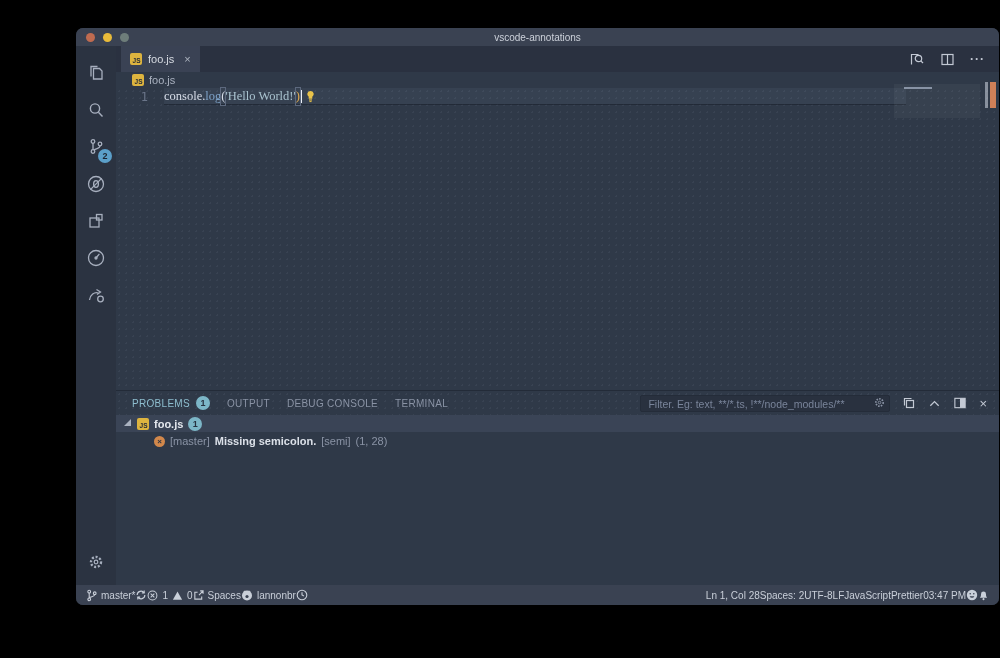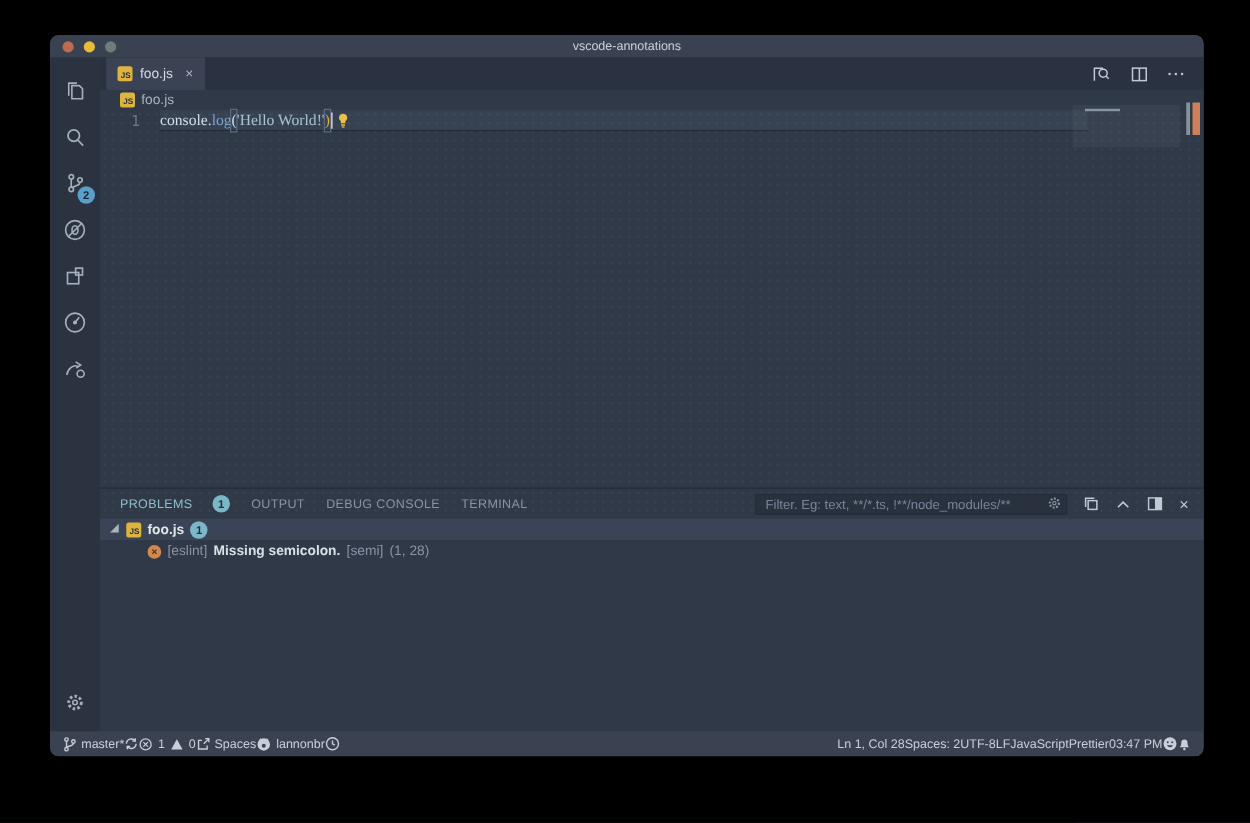--- a/index.html
+++ b/index.html
@@ -1,18 +1,18 @@
 <!DOCTYPE html>
 <html><head>
 <meta charset="utf-8">
 <style>
   * { margin:0; padding:0; box-sizing:border-box; }
   html,body { width:1000px; height:658px; background:#000; overflow:hidden;
               font-family:"Liberation Sans", sans-serif; }
-  .stage { position:relative; width:860px; height:658px; background:#000; }
+  .stage { position:relative; width:860px; height:658px; background:#000;margin-left:36px; }
 
   .window { position:absolute; left:40px; top:28px; width:923px; height:577px;
             background:#2f3948; border-radius:7px; overflow:hidden;
             box-shadow:0 10px 30px rgba(0,0,0,.6); }
 
   
   .titlebar { position:absolute; left:0; top:0; right:0; height:18px; background:#3a4252;
               display:flex; align-items:center; }
   .traffic { display:flex; gap:8px; padding-left:10px; }
   .tl { width:9px; height:9px; border-radius:50%; }
@@ -80,21 +80,21 @@
   .minimap-dash { position:absolute; left:788px; top:41px; width:28px; height:2px;
                   background:rgba(150,162,180,0.85); }
   .ruler-slider { position:absolute; left:869px; top:36px; width:3px; height:26px;
                   background:rgba(225,232,242,0.5); }
   .ruler-error { position:absolute; left:874px; top:36px; width:6px; height:26px; background:#d08058; }
 
   
   .panel { position:absolute; left:0; right:0; bottom:0; height:195px; background:#2f3948;
            border-top:1px solid #232b38; }
   .panel-header { height:24px; display:flex; align-items:center; padding-left:16px; }
-  .ptab { display:flex; align-items:center; gap:16px; margin-right:17px; cursor:pointer; }
+  .ptab { display:flex; align-items:center; gap:6px; margin-right:17px; cursor:pointer; }
   .ptab-label { font-size:10px; letter-spacing:.3px; color:#8a93a5; }
   .ptab.active .ptab-label { color:#8ebecf; }
   .round-badge { min-width:14px; height:14px; border-radius:8px; background:#7cb6c7; color:#273240;
                  font-size:9px; font-weight:bold; display:flex; align-items:center; justify-content:center;
                  padding:0 3px; }
   .filter-wrap { margin-left:auto; margin-right:12px; position:relative; }
   .filter-input { width:250px; height:17px; background:#29313f; border:1px solid #242c39;
                   border-radius:2px; color:#c9cfd9; font-size:10.5px; padding:0 22px 0 7px; outline:none; }
   .filter-input::placeholder { color:#79849a; }
   .filter-gear { position:absolute; right:4px; top:2px; cursor:pointer; }
@@ -306,21 +306,21 @@
         </div>
 
         <div class="tree-file-row">
           <span class="twistie"></span>
           <span class="js-badge">JS</span>
           <span class="tree-file-label">foo.js</span>
           <span class="round-badge">1</span>
         </div>
         <div class="tree-problem-row">
           <span class="err-circle">×</span>
-          <span class="prob-dim">[eslint]</span>
+          <span class="prob-dim">[master]</span>
           <span class="prob-msg">Missing semicolon.</span>
           <span class="prob-dim">[semi]</span>
           <span class="prob-dim">(1, 28)</span>
         </div>
       </div>
     </div>
 
     <div class="statusbar">
       <div class="sb-group">
         <span class="sb-item">

